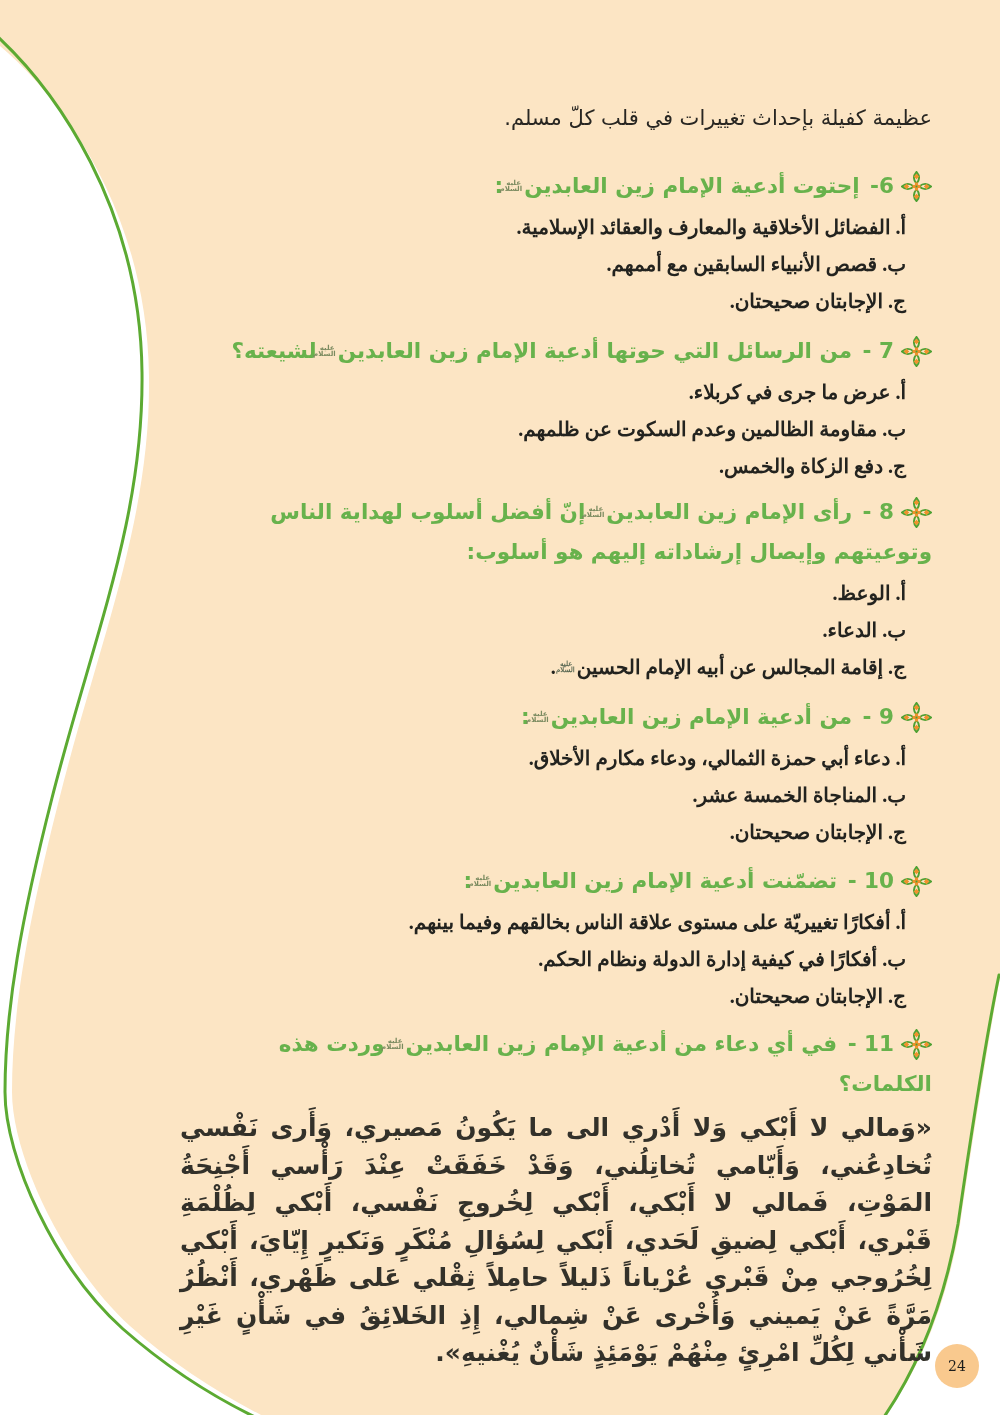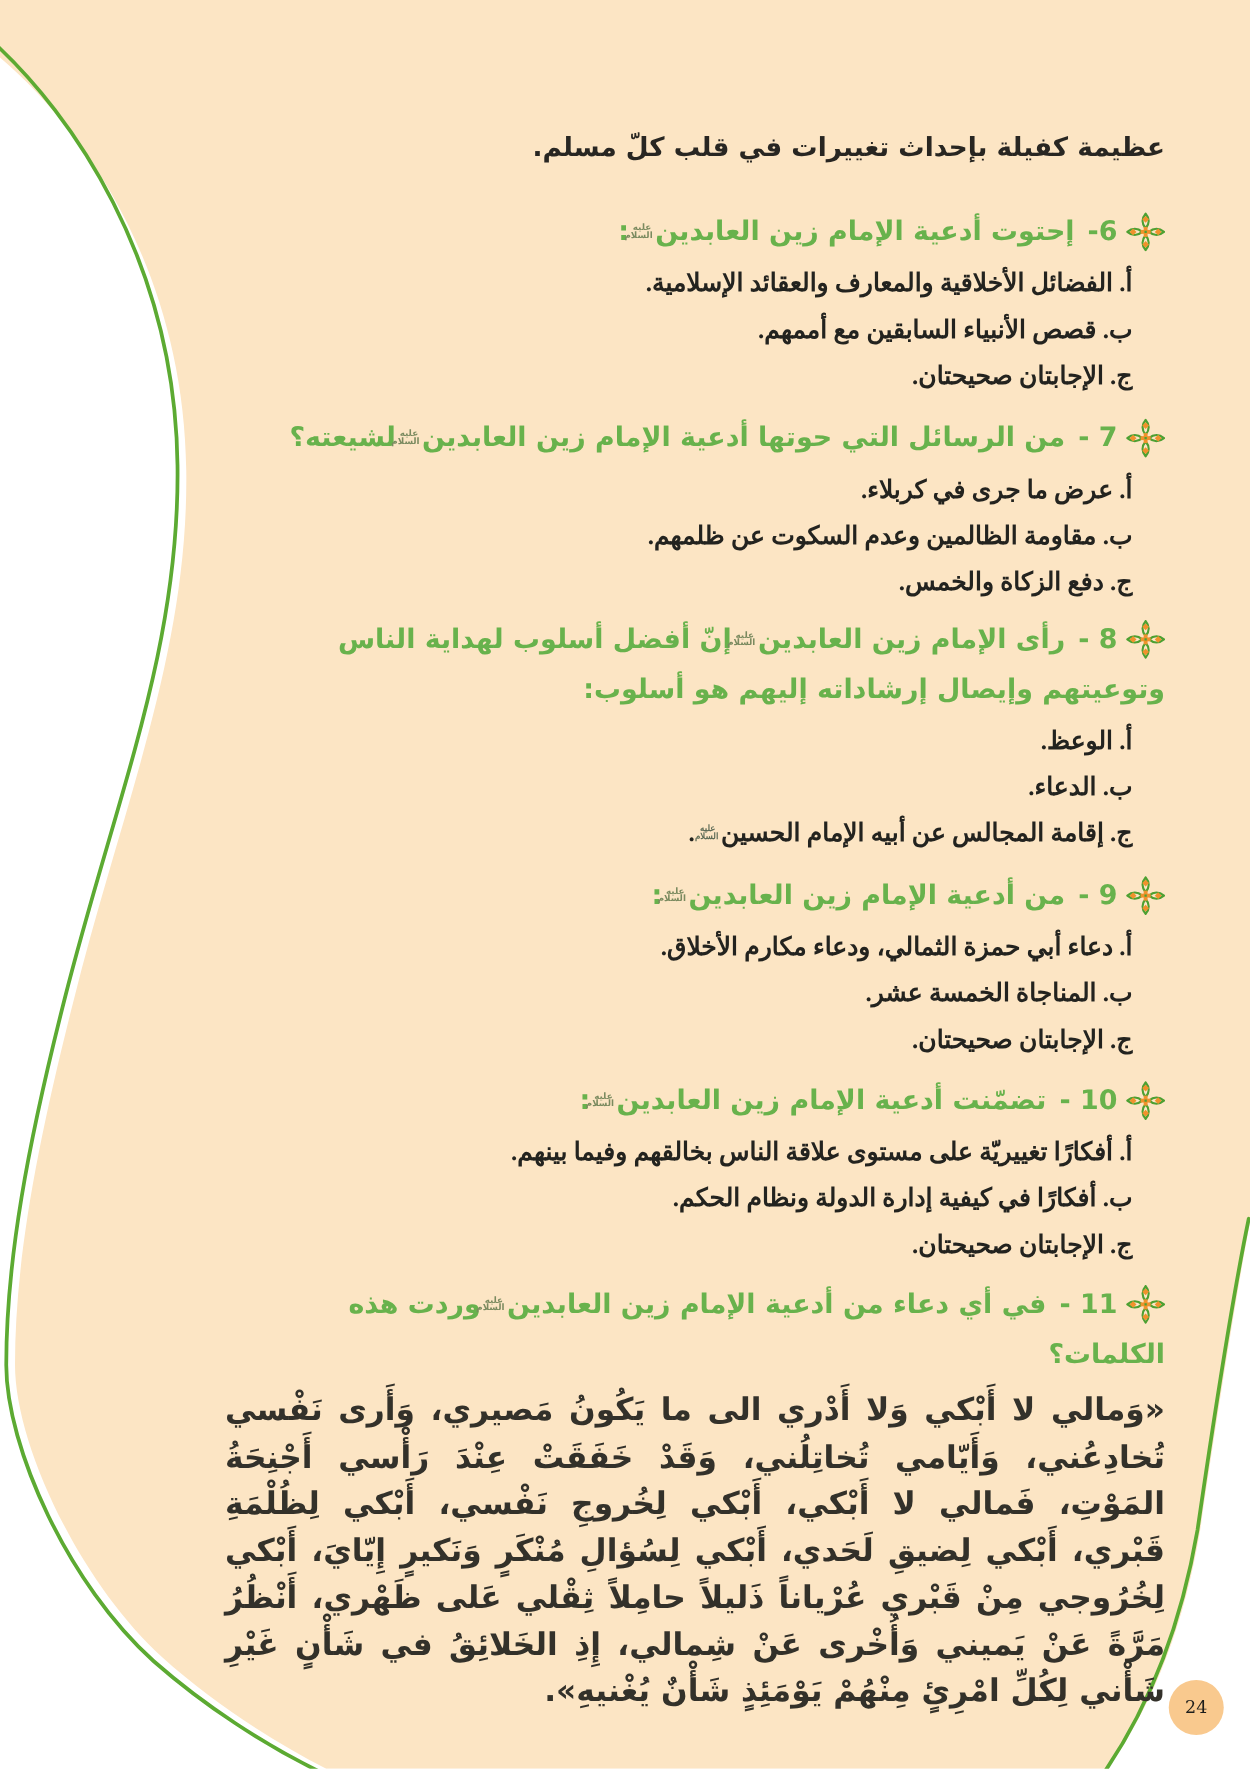--- a/index.html
+++ b/index.html
@@ -7,21 +7,21 @@
     width:1000px;height:1415px;background:#ffffff;overflow:hidden;
     font-family:"DejaVu Sans", sans-serif;
   }
   .page{position:relative;width:1000px;height:1415px;overflow:hidden;}
   .bg-svg{position:absolute;left:0;top:0;z-index:0;}
   .content-layer{position:absolute;left:0;top:0;width:1000px;height:1415px;z-index:2;}
 
   .intro{
     position:absolute;right:68px;top:102px;width:750px;
     direction:rtl;text-align:right;
-    font-size:21px;font-weight:bold;color:#282622;line-height:32px;
+    font-size:21px;font-weight:normal;color:#282622;line-height:32px;
   }
   .q{position:absolute;right:68px;width:752px;direction:rtl;text-align:right;}
   .q-head{
     color:#68b24c;font-size:21.5px;line-height:40px;font-weight:bold;
   }
   .q-num{margin-left:3px;}
   .bullet{display:inline-block;vertical-align:-9px;margin-left:7px;}
   .bullet svg{display:block;}
   .hon{
     display:inline-block;width:17px;font-size:7px;line-height:6px;

